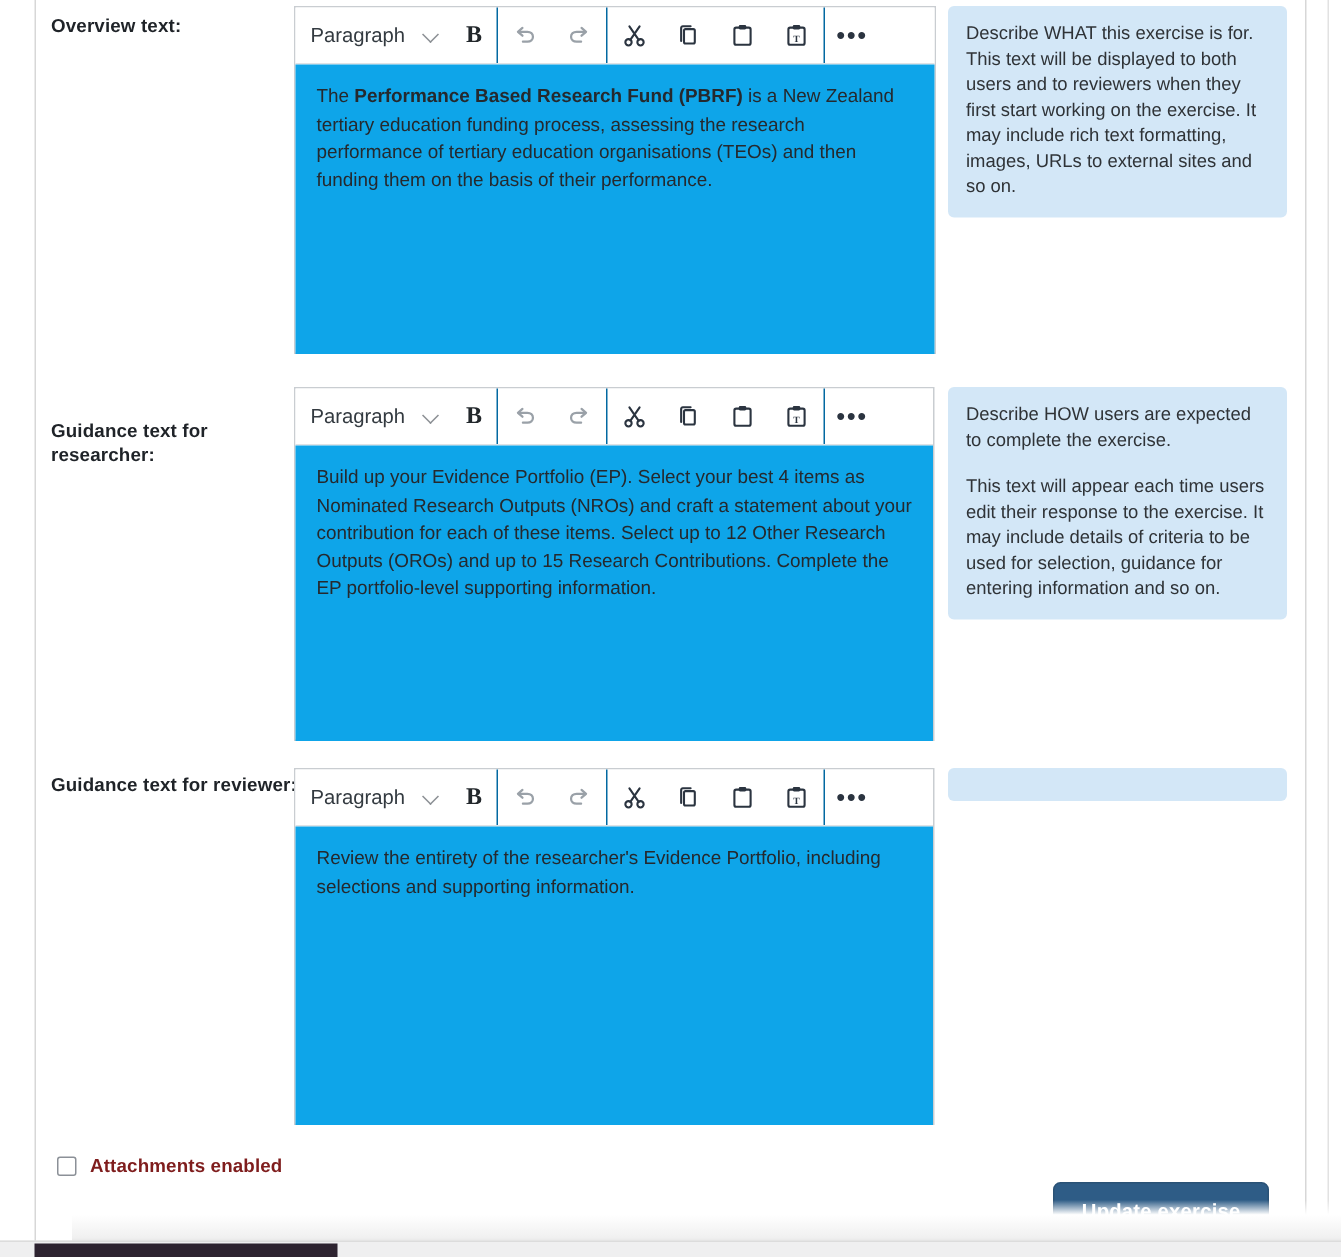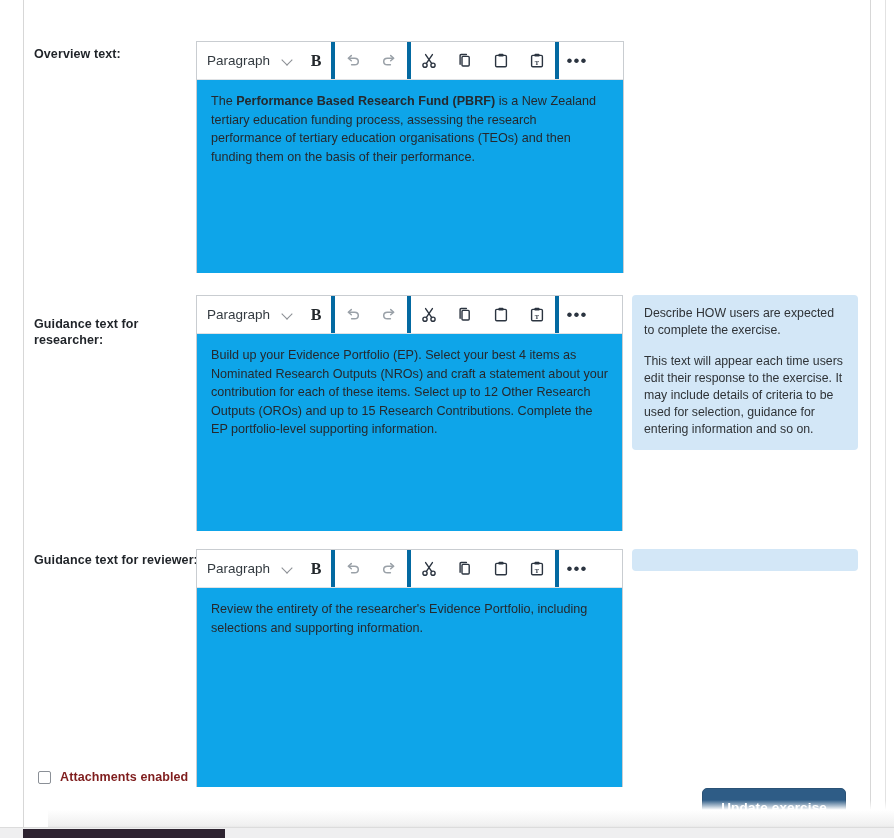--- a/index.html
+++ b/index.html
@@ -38,21 +38,20 @@
     width: 846px;
     height: 828px;
     background: #ffffff;
   }
 
   .row {
     position: absolute;
     left: 0;
     width: 846px;
     display: block;
-    margin-top: 37px;
   }
 
   .field-label {
     position: absolute;
     left: 10px;
     width: 170px;
     font-size: 12.5px;
     line-height: 16px;
     color: #1f2328;
     font-weight: bold;
@@ -68,21 +67,21 @@
   .editor-toolbar {
     height: 38px;
     display: flex;
     align-items: stretch;
     background: #ffffff;
     border-bottom: 1px solid #dfe2e5;
   }
   .tb-group {
     display: flex;
     align-items: center;
-    border-right: 4px solid #0369a1;
+    border-right: 1px solid #0369a1;
     padding: 0 0px;
   }
   .tb-group:last-child { border-right: none; }
 
   .para-select {
     display: flex;
     align-items: center;
     justify-content: space-between;
     width: 104px;
     height: 36px;
@@ -310,20 +309,23 @@
           </div>
         </div>
 
         <div class="editor-body" style="height:193px;">
           <p>
             <span>The </span><b>Performance Based Research Fund (PBRF)</b><span> is a New Zealand tertiary education funding process, assessing the research performance of tertiary education organisations (TEOs) and then funding them on the basis of their performance.</span>
           </p>
         </div>
       </div>
 
+      <div class="info" style="left:608px; top:4px;">
+        <p>Describe WHAT this exercise is for. This text will be displayed to both users and to reviewers when they first start working on the exercise. It may include rich text formatting, images, URLs to external sites and so on.</p>
+      </div>
     </div>
 
     <div class="row" style="top:252px;height:245px;">
 
       <div class="field-label" style="top:27px;">Guidance text for researcher:</div>
 
       <div class="editor" style="left:172px; top:6px; width:427px; height:236px;">
 
         <div class="editor-toolbar">
 

